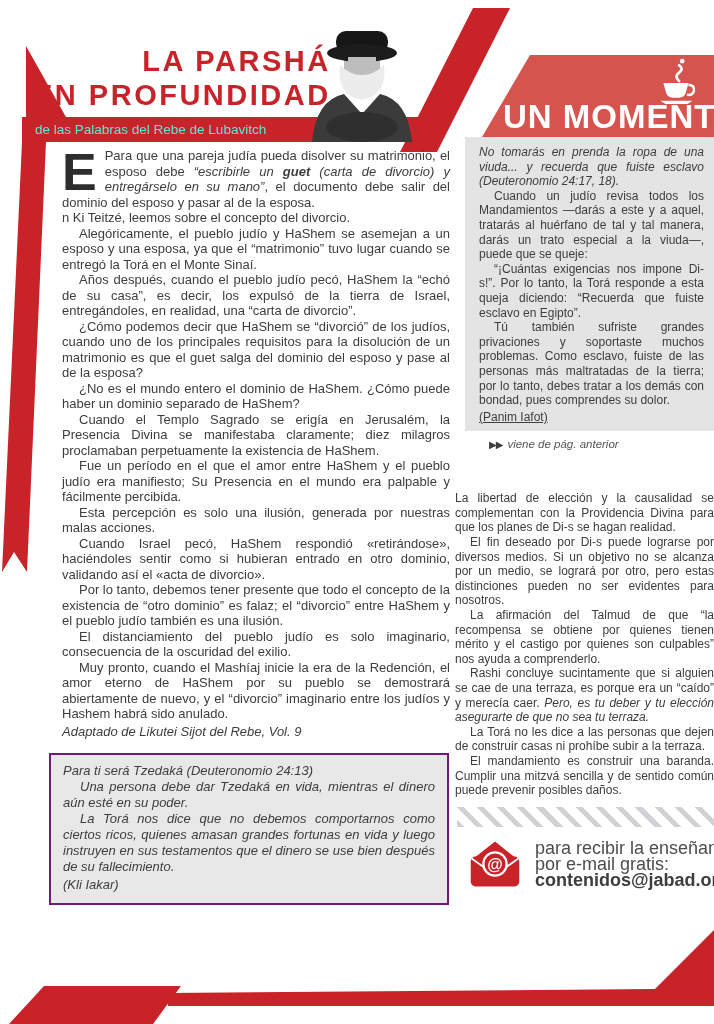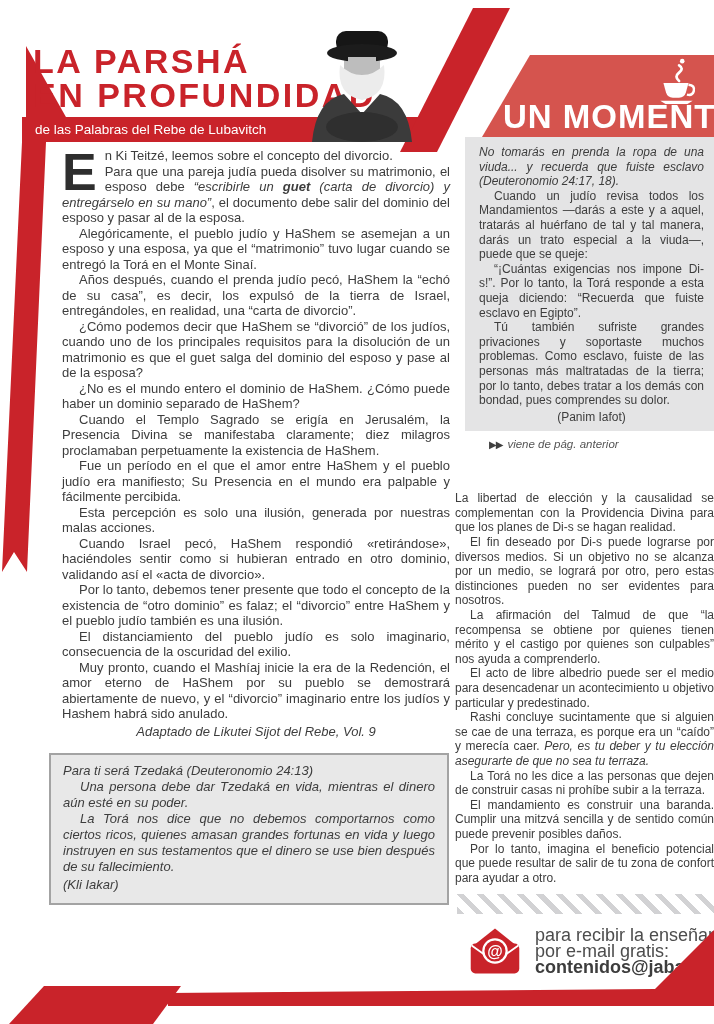--- a/index.html
+++ b/index.html
@@ -2,44 +2,44 @@
 <html><head>
 <meta charset="utf-8">
 <style>
   html,body{margin:0;padding:0;background:#9a9a9a;font-family:"Liberation Sans",sans-serif;}
   .page{position:relative;width:714px;height:1024px;background:#ffffff;margin:0 auto;overflow:hidden;color:#3d3d3d;}
   .deco{position:absolute;background:#c9232a;}
   
   .tri-left{left:26px;top:46px;width:54px;height:96px;clip-path:polygon(0 0,0 100%,100% 100%);}
   .ribbon-left{left:2px;top:142px;width:44px;height:430px;clip-path:polygon(20px 0,44px 0,25px 430px,12px 410px,0 430px);}
   .band{left:22px;top:117px;width:425px;height:25px;clip-path:polygon(0 0,425px 0,392px 100%,0 100%);}
-  .band-text{position:absolute;left:13px;top:0;line-height:25px;color:#ffffff;font-size:13.5px;white-space:nowrap;}
+  .band-text{position:absolute;left:13px;top:0;line-height:25px;color:#5eead4;font-size:13.5px;white-space:nowrap;}
   .diag-stripe{left:400px;top:8px;width:110px;height:144px;clip-path:polygon(73px 0,110px 0,37px 144px,0 144px);}
-  .title{position:absolute;left:33px;top:44px;margin:0;color:#c9232a;font-size:34px;line-height:34px;font-weight:bold;letter-spacing:2.5px;white-space:nowrap;}
+  .title{position:absolute;left:33px;top:44px;margin:0;color:#c9232a;font-size:29px;line-height:34px;font-weight:bold;letter-spacing:2.5px;white-space:nowrap;text-align:right;}
   .rebbe{position:absolute;left:292px;top:13px;width:140px;height:129px;}
   
   .article-left{position:absolute;left:62px;top:148px;width:388px;font-size:13px;line-height:15.5px;text-align:justify;}
   .article-left p{margin:0;text-indent:17px;}
   .article-left p.noind{text-indent:0;}
   .dropcap{float:left;font-size:52px;line-height:44px;font-weight:bold;color:#2e2e2e;margin:2px 8px 0 0;}
   .it{font-style:italic;} .b{font-weight:bold;}
-  .attrib{text-align:center;font-style:italic;margin-top:2px !important;text-indent:0 !important;}
+  .attrib{text-align:left;font-style:italic;margin-top:2px !important;text-indent:0 !important;}
   
-  .tz-box{margin:14px 0 0 -13px;width:372px;background:#e8e8e8;border:2px solid #a3a3a3;padding:8px 12px 10px 12px;font-style:italic;font-size:13px;line-height:16px;}
+  .tz-box{margin:14px 0 0 -13px;width:372px;background:#e8e8e8;border:2px solid #701a75;padding:8px 12px 10px 12px;font-style:italic;font-size:13px;line-height:16px;}
   .tz-box p{margin:0;text-indent:17px;text-align:justify;}
   .tz-box p.noind{text-indent:0;}
   
   .right-col{position:absolute;left:455px;top:55px;width:259px;}
   .momento-head{position:relative;width:259px;height:82px;background:#d5544e;clip-path:polygon(75px 0,259px 0,259px 82px,27px 82px);}
   .momento-title{position:absolute;left:48px;bottom:1px;color:#fff;font-size:33px;font-weight:bold;letter-spacing:1px;white-space:nowrap;}
   .coffee{position:absolute;right:16px;top:3px;width:42px;height:46px;}
   .quote-box{margin-left:10px;width:225px;background:#e4e4e5;padding:8px 18px 7px 14px;font-size:12px;line-height:14.6px;text-align:justify;}
   .quote-box p{margin:0;text-indent:15px;}
   .quote-box p.noind{text-indent:0;}
-  .q-attrib{text-align:center;text-indent:0 !important;margin-top:2px !important;}
+  .q-attrib{text-align:left;text-indent:0 !important;margin-top:2px !important;text-decoration:underline;}
   .cont-marker{margin:7px 0 11px 2px;font-size:11.5px;color:#555;padding-left:32px;}
   .cont-marker .arrows{color:#3f3f3f;font-size:10px;letter-spacing:-1px;margin-right:5px;font-style:normal;}
   .cont-text{width:259px;font-size:12px;line-height:14.6px;text-align:justify;margin-top:41px;}
   .cont-text p{margin:0;text-indent:15px;}
   .cont-text p.noind{text-indent:0;}
   .hatch{margin:9px 0 0 2px;width:257px;height:20px;background:repeating-linear-gradient(45deg,#d2d2d4 0 5px,#ffffff 5px 14px);}
   .subscribe{margin:10px 0 0 12px;display:flex;align-items:center;gap:12px;}
   .env{width:56px;height:54px;flex:0 0 auto;}
   .sub-text{font-size:18px;line-height:16px;color:#4d4d4d;}
   .sub-email{font-weight:bold;color:#3d3d3d;text-decoration:none;}
@@ -69,24 +69,24 @@
     <ellipse cx="70" cy="114" rx="36" ry="15" fill="#2f2f2f"></ellipse>
     <path d="M52 46 h36 v16 q0 10 -18 12 q-18 -2 -18 -12 z" fill="#bdbdbd"></path>
     <path d="M48 52 q-4 30 22 35 q26 -5 22 -35 q-10 10 -22 10 q-12 0 -22 -10 z" fill="#ececec"></path>
     <rect x="44" y="18" width="52" height="22" rx="10" fill="#161616"></rect>
     <ellipse cx="70" cy="40" rx="35" ry="9" fill="#1c1c1c"></ellipse>
     <rect x="56" y="44" width="28" height="8" fill="#bdbdbd"></rect>
   </svg>
 
   <div class="article-left">
     <span class="dropcap">E</span>
+    <p class="noind"><span>Para que una pareja judía pueda disolver su matrimonio, el esposo debe </span><span class="it">“escribirle un </span><span class="it b">guet</span><span class="it"> (carta de divorcio) y entregárselo en su mano”</span><span>, el documento debe salir del dominio del esposo y pasar al de la esposa.</span></p>
     <p class="noind">n Ki Teitzé, leemos sobre el concepto del divorcio.</p>
-    <p class="noind"><span>Para que una pareja judía pueda disolver su matrimonio, el esposo debe </span><span class="it">“escribirle un </span><span class="it b">guet</span><span class="it"> (carta de divorcio) y entregárselo en su mano”</span><span>, el documento debe salir del dominio del esposo y pasar al de la esposa.</span></p>
     <p>Alegóricamente, el pueblo judío y HaShem se asemejan a un esposo y una esposa, ya que el “matrimonio” tuvo lugar cuando se entregó la Torá en el Monte Sinaí.</p>
-    <p>Años después, cuando el prenda judío pecó, HaShem la “echó de su casa”, es decir, los expulsó de la tierra de Israel, entregándoles, en realidad, una “carta de divorcio”.</p>
+    <p>Años después, cuando el pueblo judío pecó, HaShem la “echó de su casa”, es decir, los expulsó de la tierra de Israel, entregándoles, en realidad, una “carta de divorcio”.</p>
     <p>¿Cómo podemos decir que HaShem se “divorció” de los judíos, cuando uno de los principales requisitos para la disolución de un matrimonio es que el guet salga del dominio del esposo y pase al de la esposa?</p>
     <p>¿No es el mundo entero el dominio de HaShem. ¿Cómo puede haber un dominio separado de HaShem?</p>
     <p>Cuando el Templo Sagrado se erigía en Jerusalém, la Presencia Divina se manifestaba claramente; diez milagros proclamaban perpetuamente la existencia de HaShem.</p>
     <p>Fue un período en el que el amor entre HaShem y el pueblo judío era manifiesto; Su Presencia en el mundo era palpable y fácilmente percibida.</p>
     <p>Esta percepción es solo una ilusión, generada por nuestras malas acciones.</p>
     <p>Cuando Israel pecó, HaShem respondió «retirándose», haciéndoles sentir como si hubieran entrado en otro dominio, validando así el «acta de divorcio».</p>
     <p>Por lo tanto, debemos tener presente que todo el concepto de la existencia de “otro dominio” es falaz; el “divorcio” entre HaShem y el pueblo judío también es una ilusión.</p>
     <p>El distanciamiento del pueblo judío es solo imaginario, consecuencia de la oscuridad del exilio.</p>
     <p>Muy pronto, cuando el Mashíaj inicie la era de la Redención, el amor eterno de HaShem por su pueblo se demostrará abiertamente de nuevo, y el “divorcio” imaginario entre los judíos y Hashem habrá sido anulado.</p>
     <p class="attrib">Adaptado de Likutei Sijot del Rebe, Vol. 9</p>
@@ -121,25 +121,23 @@
     </div>
 
     <div class="cont-marker">
       <span class="arrows">▶▶</span><span class="it">viene de pág. anterior</span>
     </div>
 
     <div class="cont-text">
       <p class="noind">La libertad de elección y la causalidad se complementan con la Providencia Divina para que los planes de Di-s se hagan realidad.</p>
       <p>El fin deseado por Di-s puede lograrse por diversos medios. Si un objetivo no se alcanza por un medio, se logrará por otro, pero estas distinciones pueden no ser evidentes para nosotros.</p>
       <p>La afirmación del Talmud de que “la recompensa se obtiene por quienes tienen mérito y el castigo por quienes son culpables” nos ayuda a comprenderlo.</p>
-      <p>El acto de libre albedrio puede ser el medio para desencadenar un acontecimiento u objetivo particular y predestinado.</p>
       <p><span>Rashi concluye sucintamente que si alguien se cae de una terraza, es porque era un “caído” y merecía caer. </span><span class="it">Pero, es tu deber y tu elección asegurarte de que no sea tu terraza.</span></p>
       <p>La Torá no les dice a las personas que dejen de construir casas ni prohíbe subir a la terraza.</p>
       <p>El mandamiento es construir una baranda. Cumplir una mitzvá sencilla y de sentido común puede prevenir posibles daños.</p>
-      <p>Por lo tanto, imagina el beneficio potencial que puede resultar de salir de tu zona de confort para ayudar a otro.</p>
     </div>
 
     <div class="hatch"></div>
 
     <div class="subscribe">
       <svg class="env" viewBox="0 0 60 54">
         <polygon points="6,22 30,3 54,22" fill="#c9232a"></polygon>
         <rect x="4" y="19" width="52" height="32" rx="5" fill="#c9232a"></rect>
         <polyline points="5,21 30,39 55,21" stroke="#fff" stroke-width="2" fill="none"></polyline>
         <circle cx="30" cy="27" r="12.5" fill="#c9232a" stroke="#fff" stroke-width="2.4"></circle>

